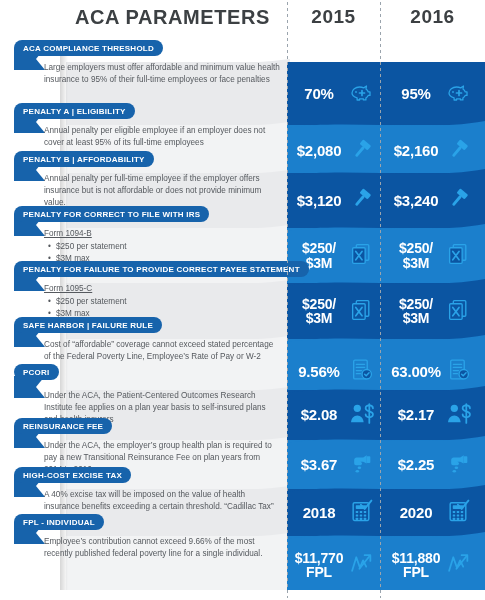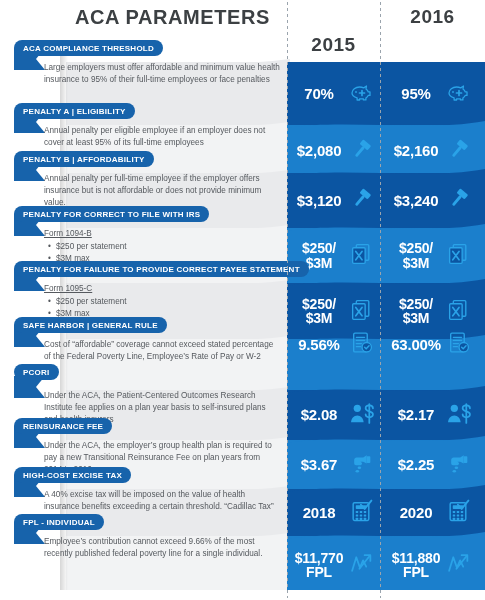--- a/index.html
+++ b/index.html
@@ -18,21 +18,21 @@
     text-align:center;
     font-size:20px;font-weight:bold;letter-spacing:.6px;
     color:#3c4043;
   }
   .year-head{
     position:absolute;top:6px;
     text-align:center;
     font-size:19px;font-weight:bold;letter-spacing:.5px;
     color:#3c4043;
   }
-  #yh0{left:287px;width:93px;margin-top:28px;}
+  #yh0{left:287px;width:93px;}
   #yh1{left:380px;width:105px;}
 
   
   .vdash{
     position:absolute;top:2px;height:596px;width:1px;
     background-image:linear-gradient(to bottom,#9aa4ad 0 3px,rgba(0,0,0,0) 3px 6px);
     background-size:1px 6px;
     z-index:6;
   }
   #vd0{left:287px;}
@@ -312,21 +312,21 @@
         </div>
         <div class="cell second">
           <div class="val small">$250/<br>$3M</div>
           <span class="ico"><svg width="25" height="25" viewBox="0 0 48 48" fill="none" xmlns="http://www.w3.org/2000/svg">
               <rect x="14" y="7" width="24" height="30" rx="2" stroke="#2aa3e8" stroke-width="2.6"></rect>
               <rect x="7" y="13" width="24" height="30" rx="2" fill="#0b55a2" stroke="#2aa3e8" stroke-width="2.6"></rect>
               <path d="M13 20l12 16M25 20L13 36" stroke="#2aa3e8" stroke-width="3.2" stroke-linecap="round"></path>
             </svg></span>
         </div>
       </div>
-      <div class="cellrow" style="top: 264px; height: 37px;">
+      <div class="cellrow" style="top: 291px; height: 37px;">
         <div class="cell">
           <div class="val">9.56%</div>
           <span class="ico"><svg width="25" height="25" viewBox="0 0 48 48" fill="none" xmlns="http://www.w3.org/2000/svg">
               <rect x="9" y="6" width="26" height="36" rx="2.4" stroke="#2aa3e8" stroke-width="2.6"></rect>
               <path d="M14 14h16M14 20h16M14 26h10M14 32h8" stroke="#2aa3e8" stroke-width="2.4" stroke-linecap="round"></path>
               <circle cx="34" cy="33" r="9" fill="#0b55a2" stroke="#2aa3e8" stroke-width="2.6"></circle>
               <path d="M30 33.2l3 3 5.5-6" stroke="#2aa3e8" stroke-width="2.8" stroke-linecap="round" stroke-linejoin="round"></path>
             </svg></span>
         </div>
         <div class="cell second">
@@ -478,21 +478,21 @@
       </div>
       <div class="body-text" style="top: 283px;">
         <span class="formlink">Form 1095-C</span>
         <ul>
           <li>$250 per statement</li>
           <li>$3M max</li>
         </ul>
       </div>
       <div class="tabflag" style="top: 325px;"></div>
       <div class="tab" style="left: 14px; top: 317px;">
-        <span>SAFE HARBOR | GENERAL RULE</span>
+        <span>SAFE HARBOR | FAILURE RULE</span>
       </div>
       <div class="body-text" style="top: 339px;">
         <div>Cost of “affordable” coverage cannot exceed stated percentage of the Federal Poverty Line, Employee’s Rate of Pay or W-2</div>
       </div>
       <div class="tabflag" style="top: 376px;"></div>
       <div class="tab" style="left: 14px; top: 364px;">
         <span>PCORI</span>
       </div>
       <div class="body-text" style="top: 390px;">
         <div>Under the ACA, the Patient-Centered Outcomes Research Institute fee applies on a plan year basis to self-insured plans and health insurers</div>

